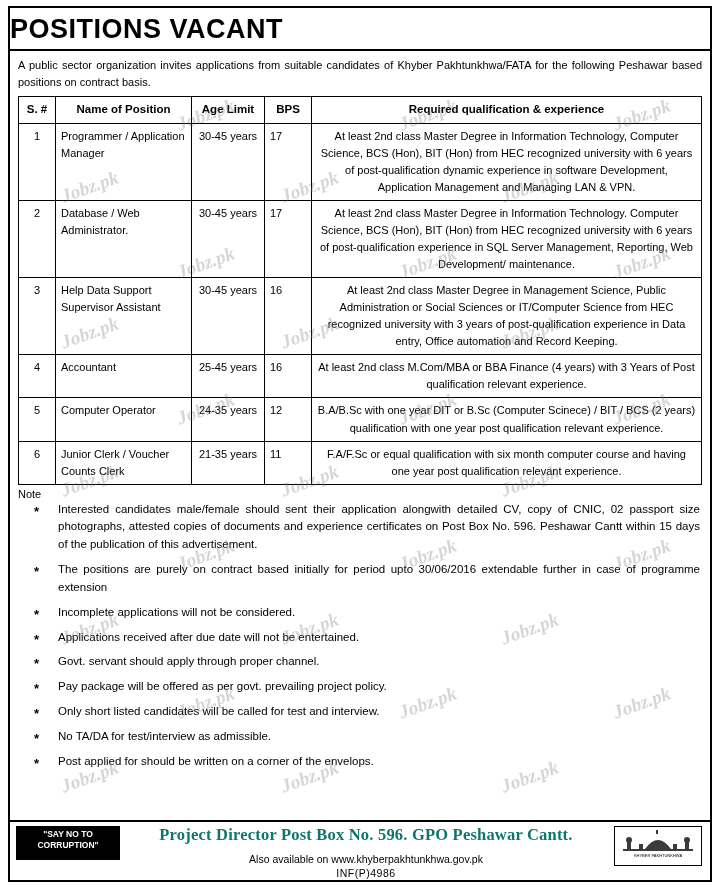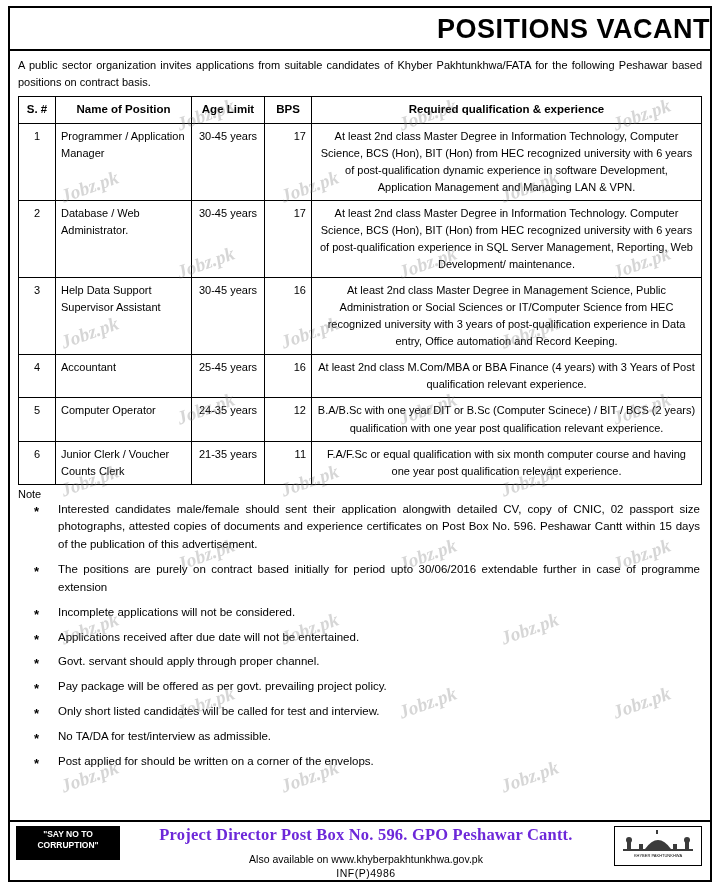--- a/index.html
+++ b/index.html
@@ -22,21 +22,21 @@
     position: absolute;
     left: 8px;
     top: 6px;
     width: 704px;
     height: 876px;
     border: 2px solid #000;
     box-sizing: border-box;
     background: #fff;
   }
   .title-bar {
-    text-align: right;
+    text-align: left;
     padding: 6px 0 4px 0;
     border-bottom: 2px solid #000;
   }
   .title-bar .title {
     font-family: "Liberation Sans", sans-serif;
     font-size: 27px;
     font-weight: bold;
     letter-spacing: 0.5px;
     color: #000;
   }
@@ -63,21 +63,21 @@
   table.jobs th {
     text-align: center;
     font-weight: bold;
     font-size: 11.5px;
     padding: 4px 3px;
   }
   th.c-sn, td.c-sn { width: 26px; text-align: center; }
   th.c-pos, td.c-pos { width: 125px; }
   th.c-age, td.c-age { width: 62px; text-align: center; }
   th.c-bps, td.c-bps { width: 36px; margin-left: 28px; }
-  td.c-bps { text-align: right; }
+  td.c-bps { text-align: left; }
   td.c-sn { text-align: center; }
   td.c-qual { text-align: center; }
   .note-head {
     padding: 3px 8px 0 8px;
     font-size: 11px;
     color: #000;
   }
   ul.notes {
     list-style: none;
     margin: 1px 0 0 0;
@@ -130,21 +130,21 @@
     position: absolute;
     left: 118px;
     right: 106px;
     top: 3px;
     text-align: center;
   }
   .footer-center .pd {
     font-family: "Liberation Serif", serif;
     font-size: 16.5px;
     font-weight: bold;
-    color: #6d28d9;
+    color: #0f766e;
     letter-spacing: 0.2px;
   }
   .footer-center .site {
     font-size: 10.5px;
     margin-top: 8px;
     color: #000;
   }
   .footer-center .inf {
     font-size: 10.5px;
     margin-top: 2px;

